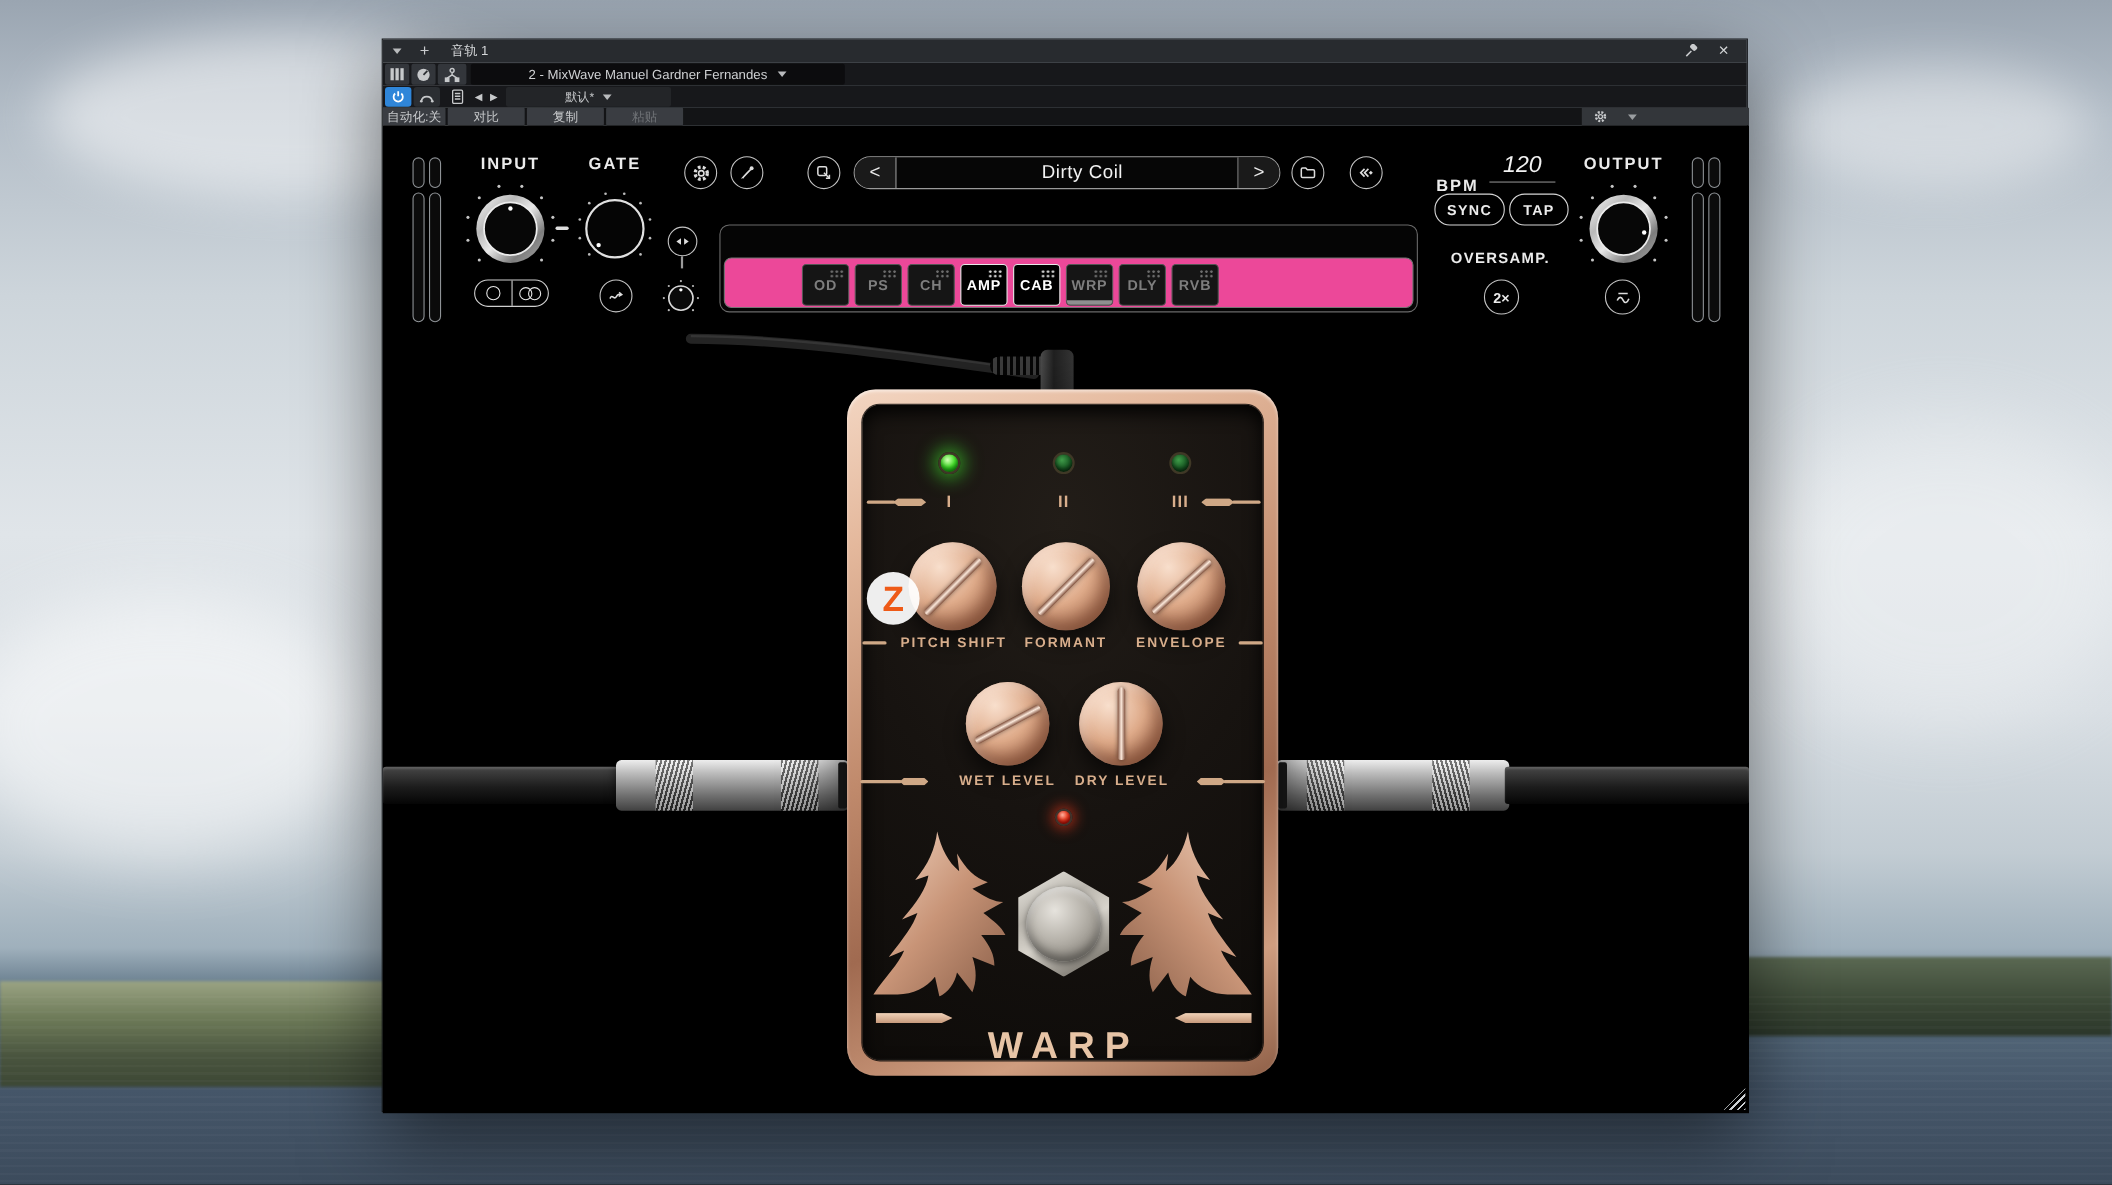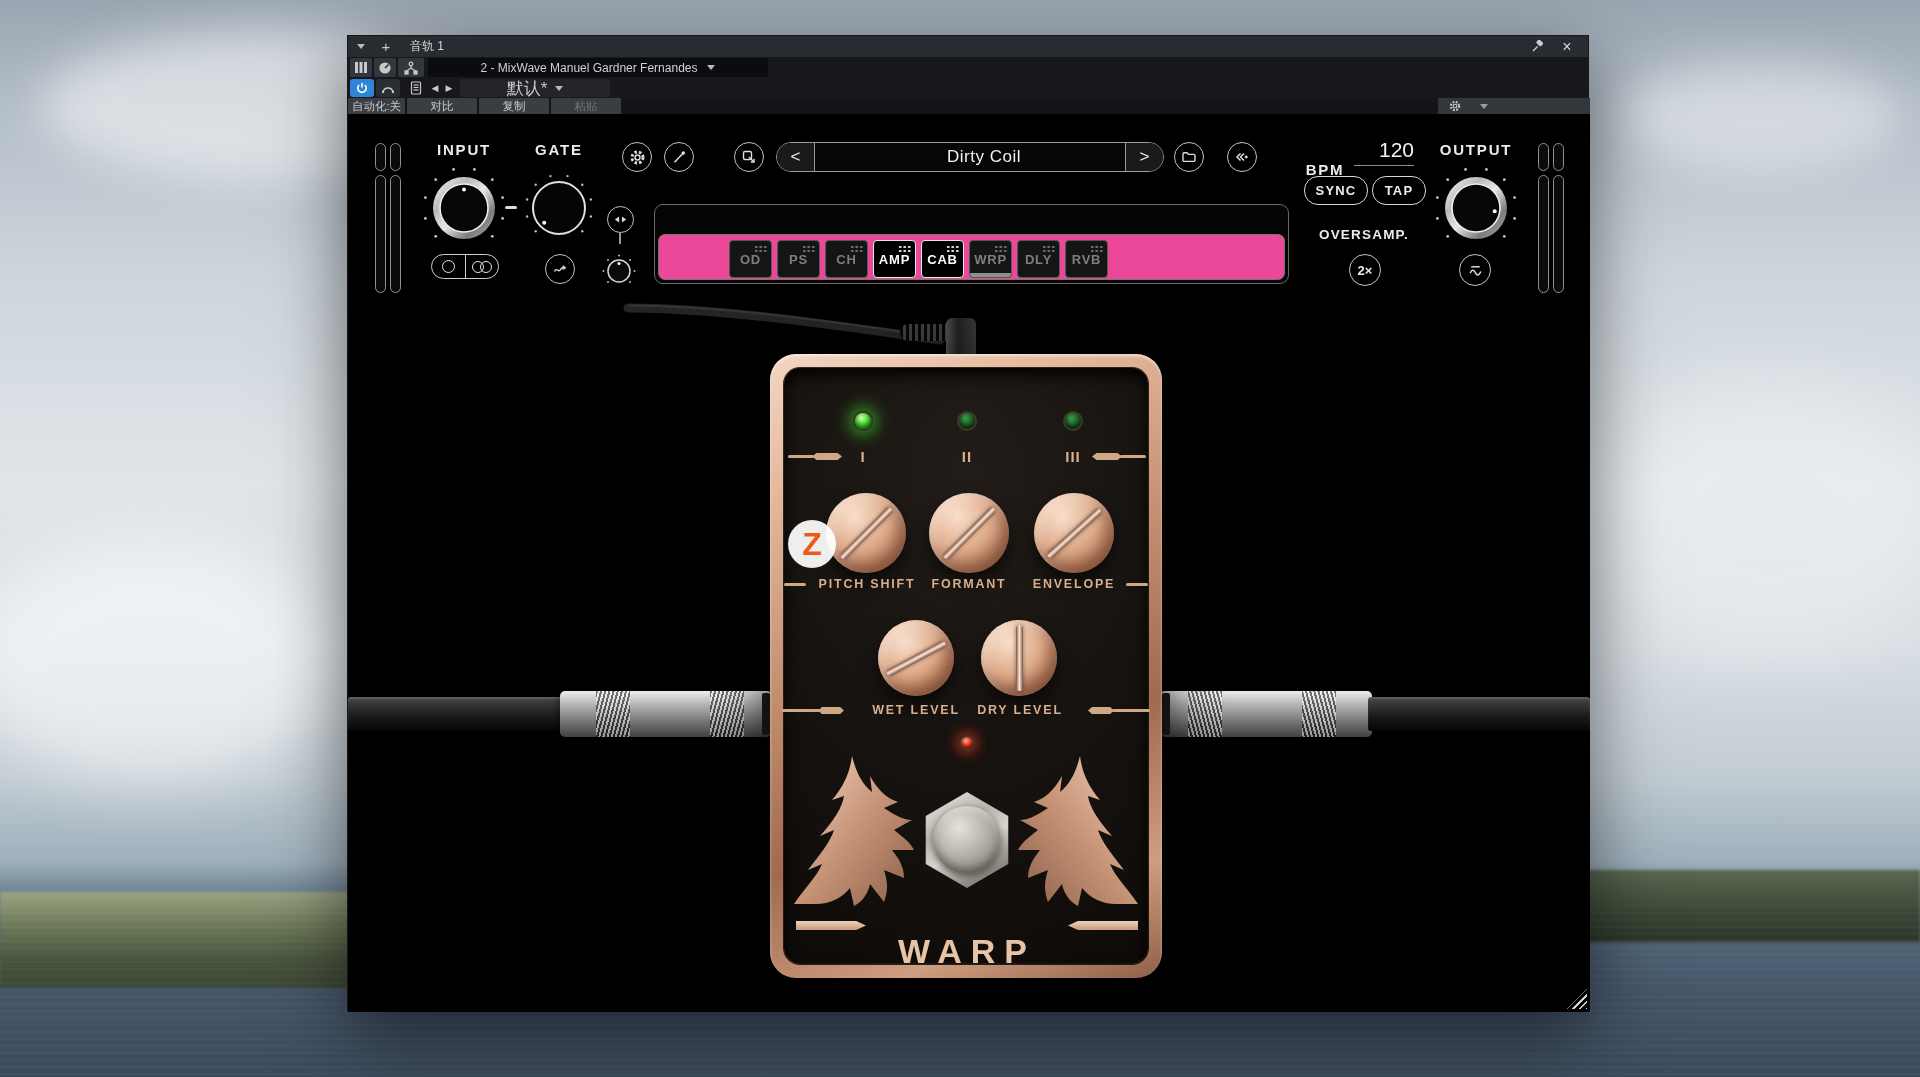--- a/index.html
+++ b/index.html
@@ -29,21 +29,21 @@
   .tbtn{display:flex;align-items:center;justify-content:center;cursor:default;}
   .caret{width:0;height:0;border-left:4px solid transparent;border-right:4px solid transparent;
          border-top:5px solid #b9bbbd;display:inline-block;}
   .icon-slot{width:22px;height:19px;background:#33363b;margin-right:2px;border-radius:2px;
              display:flex;align-items:center;justify-content:center;}
   .tab-select{position:absolute;left:80px;top:1px;width:340px;height:19px;background:#0c0c0e;
       border-radius:2px;display:flex;align-items:center;justify-content:center;gap:10px;
       color:#cfd1d3;font-size:12px;}
   .preset-select{position:absolute;left:112px;top:1px;width:150px;height:18px;background:#232528;
       border-radius:2px;display:flex;align-items:center;justify-content:center;gap:8px;
-      color:#c7c9cb;font-size:17px;}
+      color:#c7c9cb;font-size:11px;}
   .r4btn{height:16px;background:#3a3d42;color:#c8cacc;font-size:11.5px;display:flex;
       align-items:center;justify-content:center;position:absolute;top:0;border-radius:1px;}
   .grip{position:absolute;right:1px;bottom:1px;width:20px;height:20px;
       background:repeating-linear-gradient(135deg,transparent 0 3px,#cfd3d6 3px 4.8px);
       clip-path:polygon(100% 0,100% 100%,0 100%);}
 
   
   .plabel{position:absolute;color:#ebebeb;font-weight:700;letter-spacing:1.8px;
           font-size:15px;text-align:center;}
   .circle-btn{position:absolute;border:1.5px solid #c4c4c4;border-radius:50%;
@@ -417,22 +417,22 @@
         <svg width="16" height="16" viewBox="0 0 16 16">
             <g stroke="#ddd" stroke-width="1.5" fill="none">
           <polyline points="6.5,4.5 3,8 6.5,11.5"></polyline>
               <polyline points="10,4.5 6.5,8 10,11.5"></polyline>
             </g>
           <polygon points="14,8 12.2,6.2 10.4,8 12.2,9.8" fill="#ddd"></polygon>
           </svg>
       </div>
 
       <div class="plabel" style="left:952px;top:31px;width:50px;font-size:15px;margin-top:16px;">BPM</div>
-      <div class="abs" style="left:1006px;top:24px;width:60px;text-align:right;color:#f2f2f2;font-size:21px;
-           border-bottom:1.5px solid #8a8a8a;padding-bottom:3px;">120</div>
+      <div class="abs" style="left:1006px;top:24px;width:60px;text-align:center;color:#f2f2f2;font-size:21px;
+           border-bottom:1.5px solid #8a8a8a;padding-bottom:3px;font-style:italic;">120</div>
       <div class="pill" style="left:956px;top:62px;width:62px;height:27px;">SYNC</div>
       <div class="pill" style="left:1024px;top:62px;width:52px;height:27px;">TAP</div>
 
       <div class="plabel" style="left:950px;top:113px;width:132px;font-size:13.5px;letter-spacing:1.2px;">OVERSAMP.</div>
       <div class="circle-btn" style="left:1001px;top:140px;width:30px;height:30px;color:#ececec;font-size:13px;font-weight:700;">2×</div>
 
       <div class="circle-btn" style="left:1111px;top:140px;width:30px;height:30px;">
         <svg width="17" height="17" viewBox="0 0 16 16">
             <g stroke="#ddd" stroke-width="1.4" fill="none">
           <line x1="4" y1="4.5" x2="12" y2="4.5"></line>

